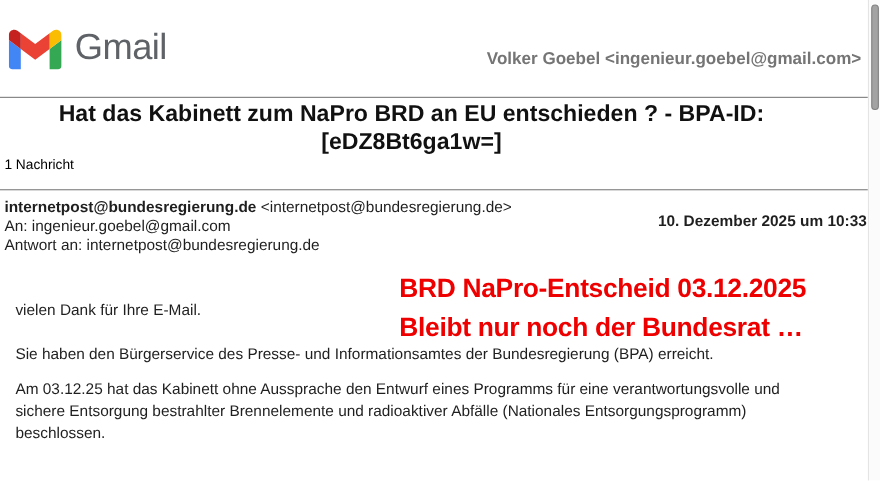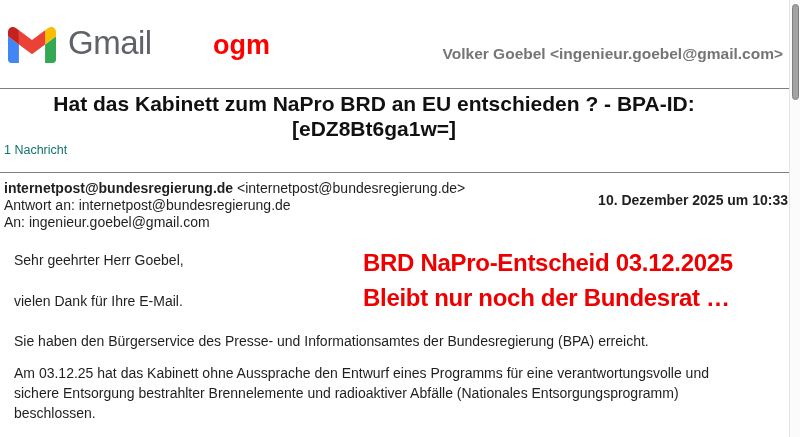--- a/index.html
+++ b/index.html
@@ -29,21 +29,21 @@
   .rule{position:absolute;left:0;right:11px;height:0;border-top:1px solid #7d7d7d;}
   .rule-1{top:88px;}
   .rule-2{top:172px;}
   
   .subject{
     position:absolute;left:4px;top:91px;width:740px;
     font-size:21px;font-weight:bold;color:#111111;line-height:25px;text-align:center;
   }
   .msg-count{
     position:absolute;left:4px;top:143px;
-    font-size:12.5px;color:#0f766e;
+    font-size:12.5px;color:#000000;
   }
   
   .msg-header{
     position:absolute;left:4px;top:180px;right:12px;
     font-size:14px;line-height:17px;color:#1f1f1f;
   }
   .from-name{font-weight:bold;}
   .msg-date{
     position:absolute;right:12px;top:192px;
     font-size:14px;color:#1f1f1f;font-weight:bold;
@@ -83,39 +83,37 @@
   <span class="gmail-logo">
     <svg viewBox="52 42 88 66" width="48" height="38" aria-hidden="true">
       <path fill="#4285f4" d="M58 108h14V74L52 59v43c0 3.32 2.69 6 6 6"></path>
       <path fill="#34a853" d="M120 108h14c3.32 0 6-2.69 6-6V59l-20 15"></path>
       <path fill="#fbbc04" d="M120 48v26l20-15v-8c0-7.42-8.47-11.65-14.4-7.2"></path>
       <path fill="#ea4335" d="M72 74V48l24 18 24-18v26L96 92"></path>
       <path fill="#c5221f" d="M52 51v8l20 15V48l-5.6-4.2c-5.94-4.45-14.4-.22-14.4 7.2"></path>
     </svg>
   </span>
   <span class="gmail-wordmark">Gmail</span>
-  <span class="header-note">ogm</span>
   <span class="account-line">Volker Goebel &lt;ingenieur.goebel@gmail.com&gt;</span>
 
   <div class="rule rule-1"></div>
 
   <div class="subject">Hat das Kabinett zum NaPro BRD an EU entschieden ? - BPA-ID: [eDZ8Bt6ga1w=]</div>
   <div class="msg-count">1 Nachricht</div>
 
   <div class="rule rule-2"></div>
 
   <div class="msg-header">
     <div><span class="from-name">internetpost@bundesregierung.de</span> <span>&lt;internetpost@bundesregierung.de&gt;</span></div>
+    <div>An: ingenieur.goebel@gmail.com</div>
     <div>Antwort an: internetpost@bundesregierung.de</div>
-    <div>An: ingenieur.goebel@gmail.com</div>
   </div>
   <div class="msg-date">10. Dezember 2025 um 10:33</div>
 
   <div class="mail-body">
-    <p class="p-greeting">Sehr geehrter Herr Goebel,</p>
     <p class="p-thanks">vielen Dank für Ihre E-Mail.</p>
     <p class="p-service">Sie haben den Bürgerservice des Presse- und Informationsamtes der Bundesregierung (BPA) erreicht.</p>
     <p class="p-decision">Am 03.12.25 hat das Kabinett ohne Aussprache den Entwurf eines Programms für eine verantwortungsvolle und sichere Entsorgung bestrahlter Brennelemente und radioaktiver Abfälle (Nationales Entsorgungsprogramm) beschlossen.</p>
   </div>
 
   <div class="annotation">
     <div>BRD NaPro-Entscheid 03.12.2025</div>
     <div>Bleibt nur noch der Bundesrat …</div>
   </div>
 

